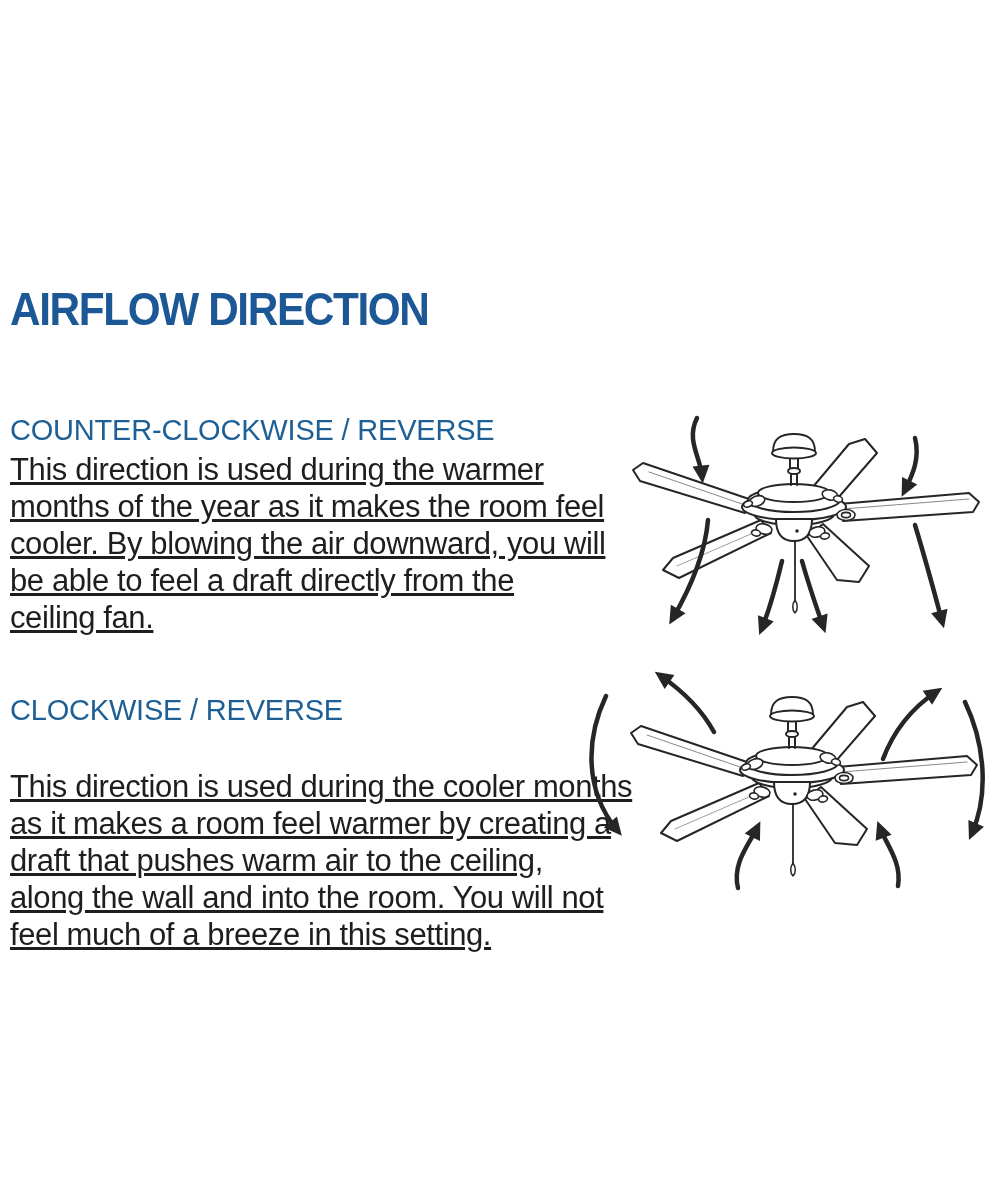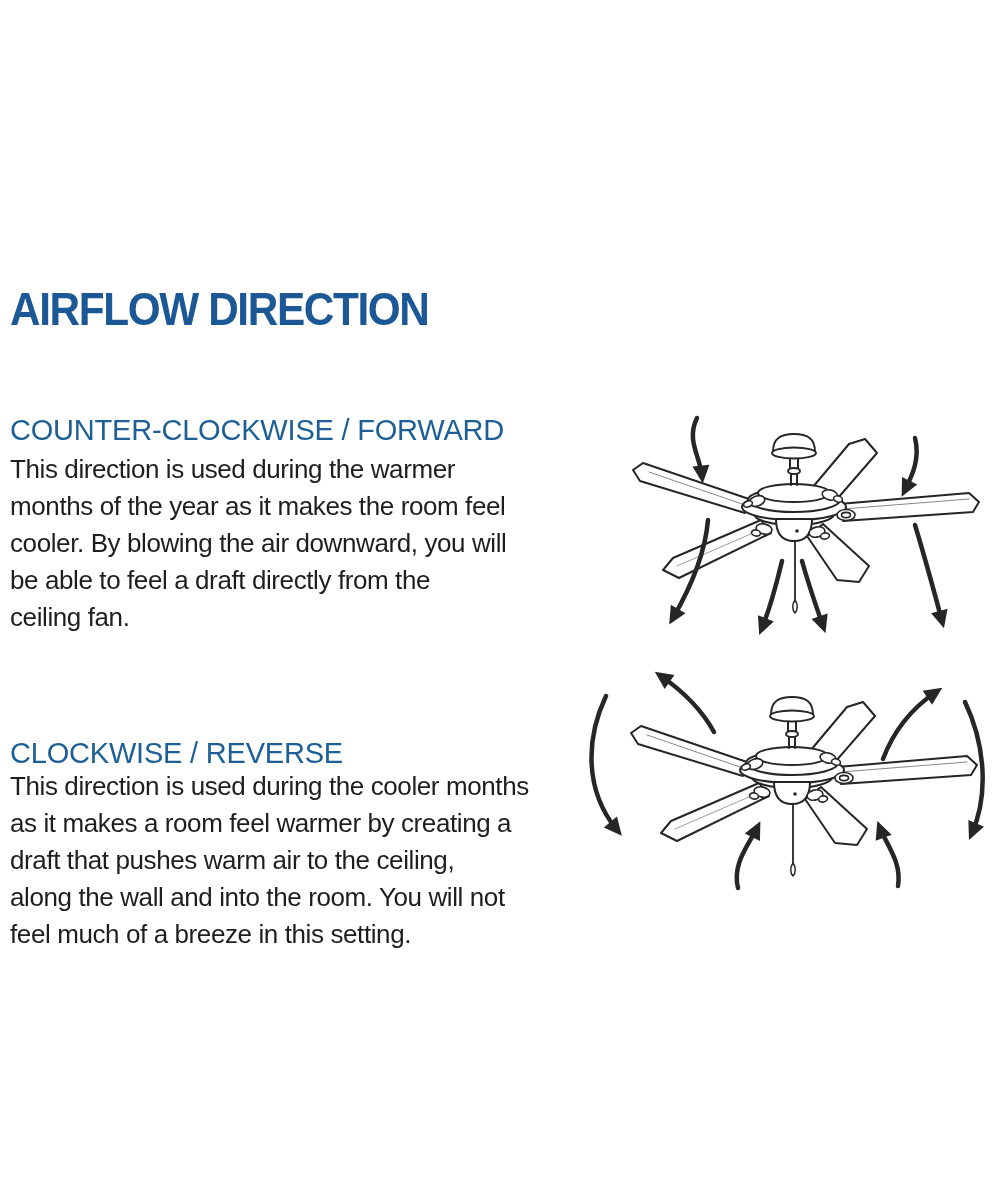--- a/index.html
+++ b/index.html
@@ -22,46 +22,47 @@
     white-space: nowrap;
   }
   .section-heading {
     left: 10px;
     font-size: 29px;
     letter-spacing: -0.2px;
     color: var(--heading_blue, #1e6095);
     white-space: nowrap;
   }
   .heading-1 { top: 414px; }
-  .heading-2 { top: 737px; text-align: center; }
+  .heading-2 { top: 694px; text-align: center; }
   .section-body {
     left: 10px;
-    font-size: 26px;
+    font-size: 31px;
     line-height: 37px;
     letter-spacing: -0.4px;
     color: var(--body_text, #1e1e1e);
     white-space: pre-line;
+    text-decoration: underline;
   }
   .body-1 { top: 451px; }
   .body-2 { top: 768px; }
   .diagram-1 { left: 578px; top: 406px; width: 422px; height: 252px; }
   .diagram-2 { left: 576px; top: 666px; width: 430px; height: 274px; }
   svg .arrow {
     fill: none;
     stroke: var(--line_art, #262626);
     stroke-width: 4.5;
     stroke-linecap: round;
   }
 </style>
 </head>
 <body style="--title_blue: #1c5796; --heading_blue: #1e6095; --body_text: #1e1e1e; --line_art: #262626; background: rgb(255, 255, 255);">
 
 <div class="abs page-title">AIRFLOW DIRECTION</div>
 
-<div class="abs section-heading heading-1">COUNTER-CLOCKWISE / FORWARD</div>
+<div class="abs section-heading heading-1">COUNTER-CLOCKWISE / REVERSE</div>
 <div class="abs section-body body-1">This direction is used during the warmer
 months of the year as it makes the room feel
 cooler. By blowing the air downward, you will
 be able to feel a draft directly from the
 ceiling fan.</div>
 
 <div class="abs section-heading heading-2">CLOCKWISE / REVERSE</div>
 <div class="abs section-body body-2">This direction is used during the cooler months
 as it makes a room feel warmer by creating a
 draft that pushes warm air to the ceiling,

